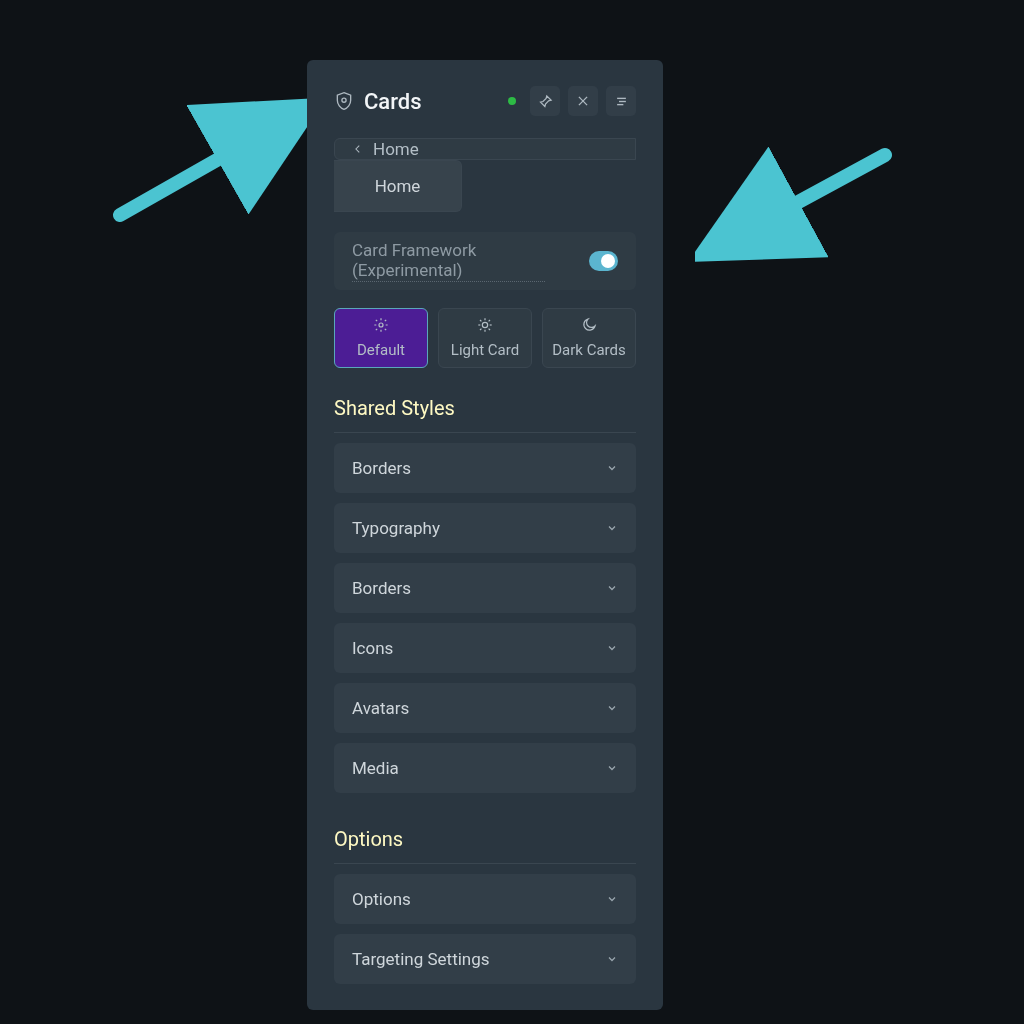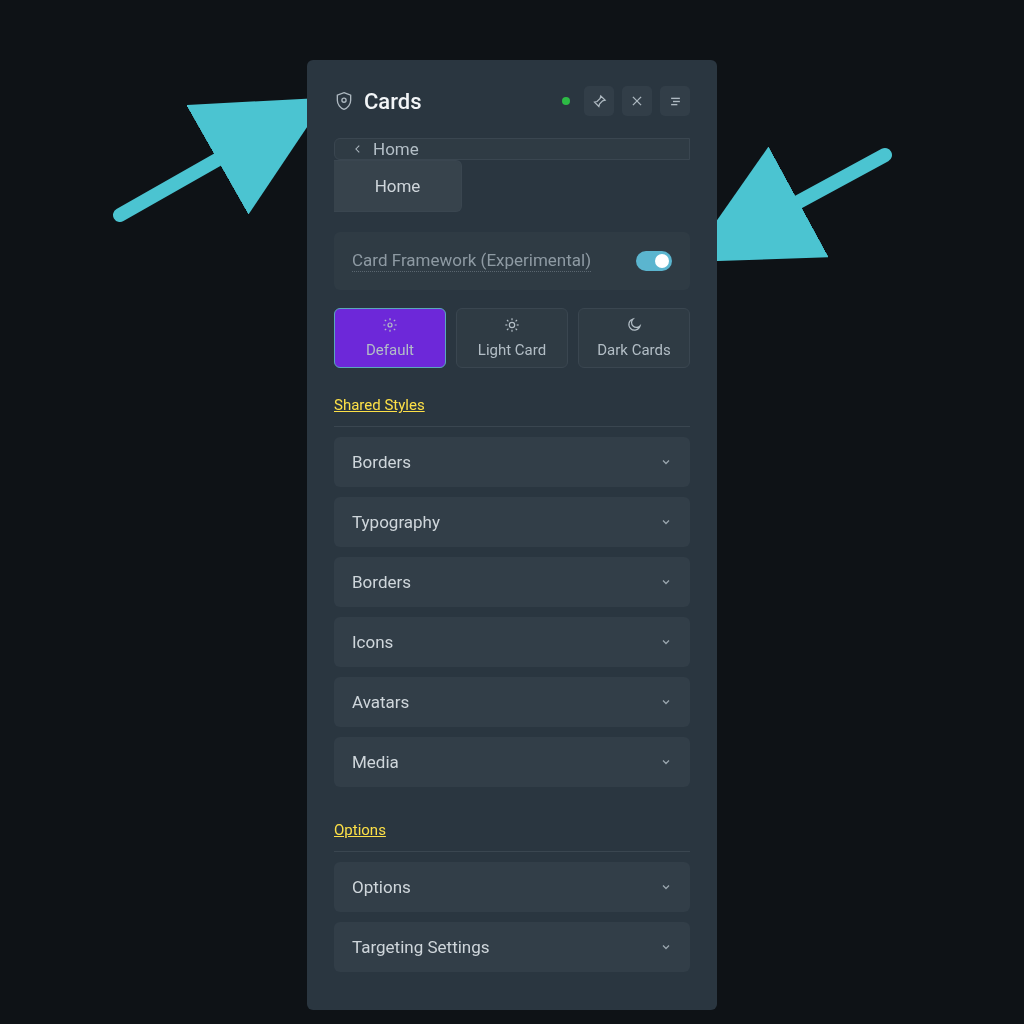--- a/index.html
+++ b/index.html
@@ -8,21 +8,21 @@
     height: 1024px;
     background: #0e1216;
     font-family: -apple-system, BlinkMacSystemFont, "Segoe UI", Roboto, sans-serif;
     position: relative;
     overflow: hidden;
   }
   .panel {
     position: absolute;
     left: 307px;
     top: 60px;
-    width: 410px;
+    width: 356px;
     height: 950px;
     background: #2a3640;
     border-radius: 6px;
     padding: 26px 27px;
     color: #cfd6db;
   }
   .header {
     display: flex;
     align-items: center;
     justify-content: space-between;
@@ -132,31 +132,30 @@
     border-radius: 6px;
     display: flex;
     flex-direction: column;
     align-items: center;
     justify-content: center;
     gap: 4px;
     color: #b3bec6;
     font-size: 15px;
   }
   .tab.active {
-    background: #6d28d9;
+    background: #4c1d95;
     border: 1px solid #5aa7bb;
   }
   .tab svg { stroke: #b3bec6; }
   .section-title {
-    color: #fde047;
-    font-size: 15px;
+    color: #fef9c3;
+    font-size: 20px;
     margin-bottom: 10px;
     padding-bottom: 12px;
     border-bottom: 1px solid #3a4650;
-    text-decoration: underline;
   }
   .accordion {
     height: 50px;
     background: #323e48;
     border-radius: 6px;
     display: flex;
     align-items: center;
     justify-content: space-between;
     padding: 0 18px;
     color: #cfd6db;

